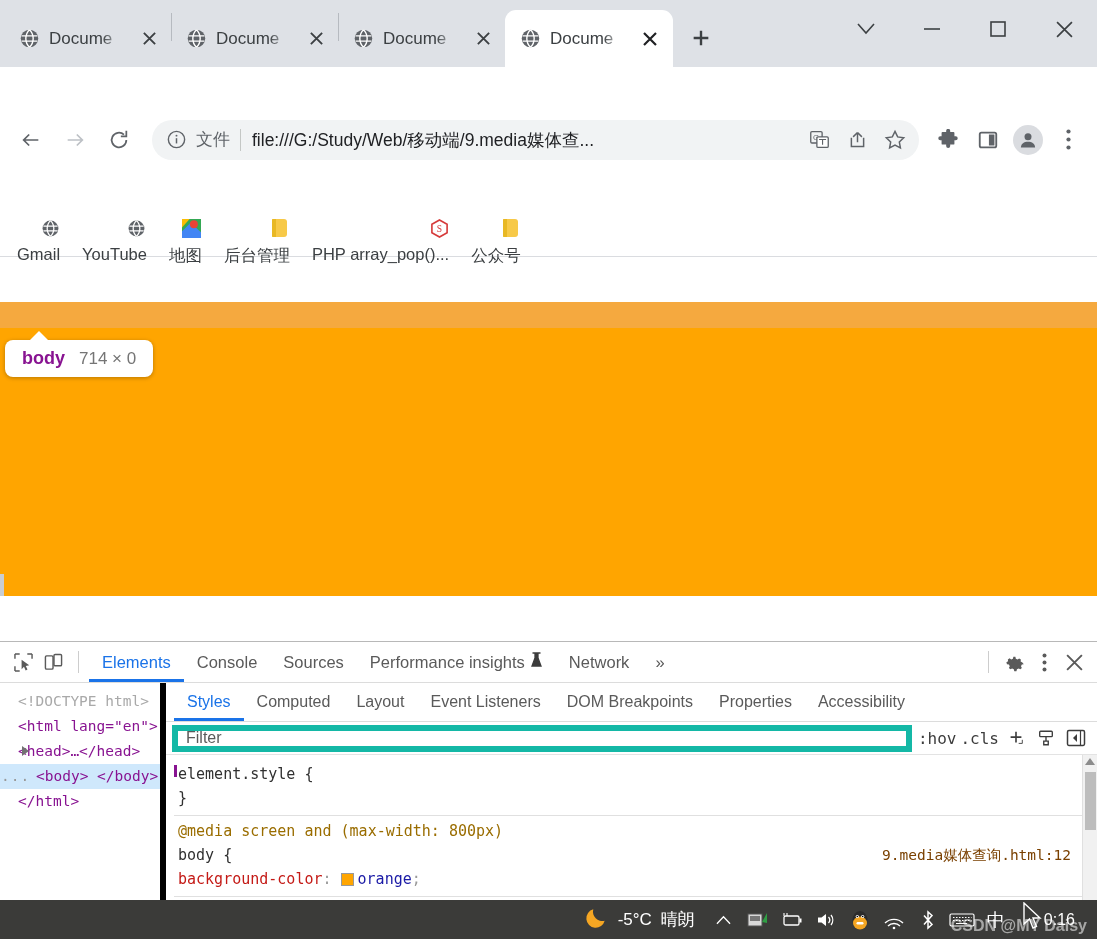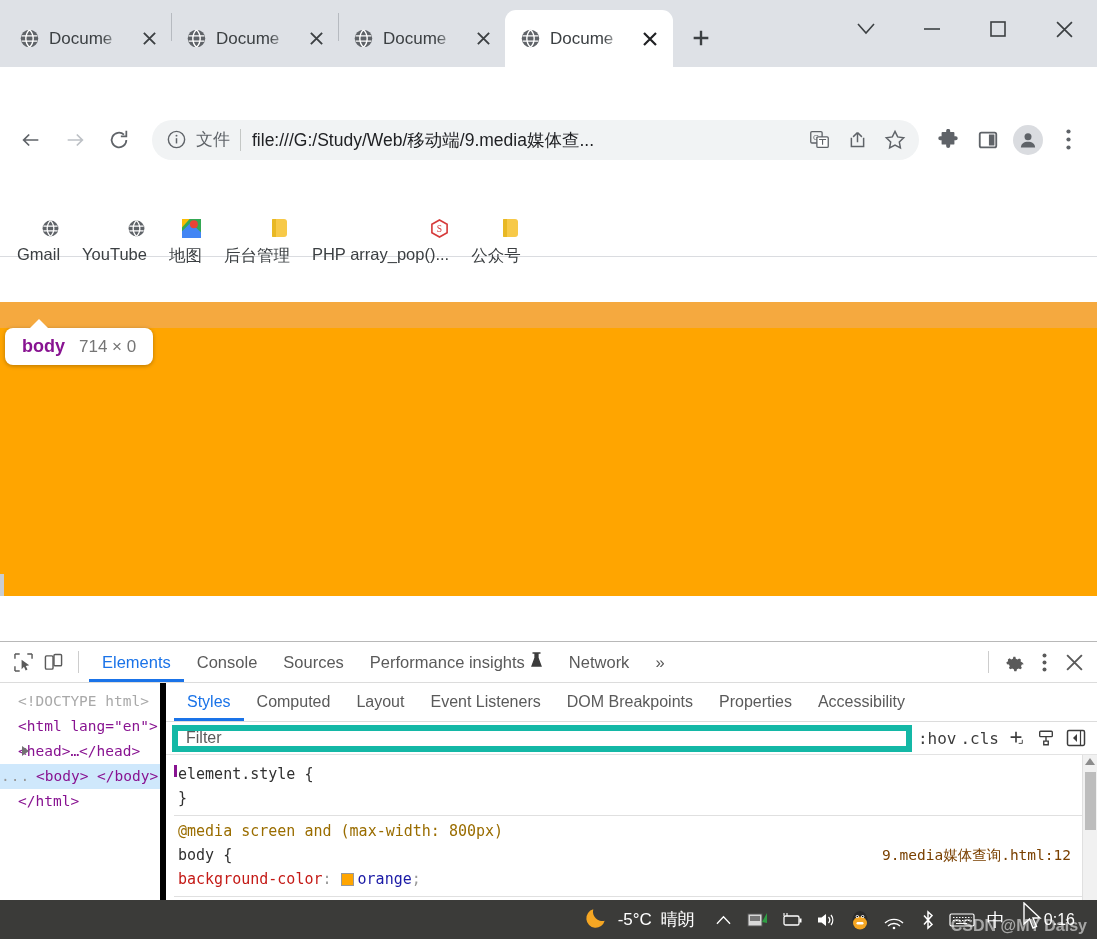--- a/index.html
+++ b/index.html
@@ -138,21 +138,21 @@
   }
   .hilite-band {
     position: absolute; left: 0; top: 0; width: 100%; height: 26px;
     background: #f5a93f;
   }
   .vp-left-edge {
     position: absolute; left: 0; top: 272px; width: 4px; height: 40px;
     background: #c9cdd2;
   }
   .dt-tooltip {
-    position: absolute; left: 5px; top: 26px;
+    position: absolute; left: 5px; top: 38px;
     background: #fff; border-radius: 8px;
     box-shadow: 0 1px 4px rgba(0,0,0,.28);
     padding: 8px 17px; display: flex; align-items: baseline; gap: 14px;
   }
   .dt-tooltip::before {
     content: ""; position: absolute; left: 24px; top: -9px;
     border-left: 10px solid transparent; border-right: 10px solid transparent;
     border-bottom: 10px solid #fff;
   }
   .tt-tag { font-size: 18px; font-weight: bold; color: #881391; }

